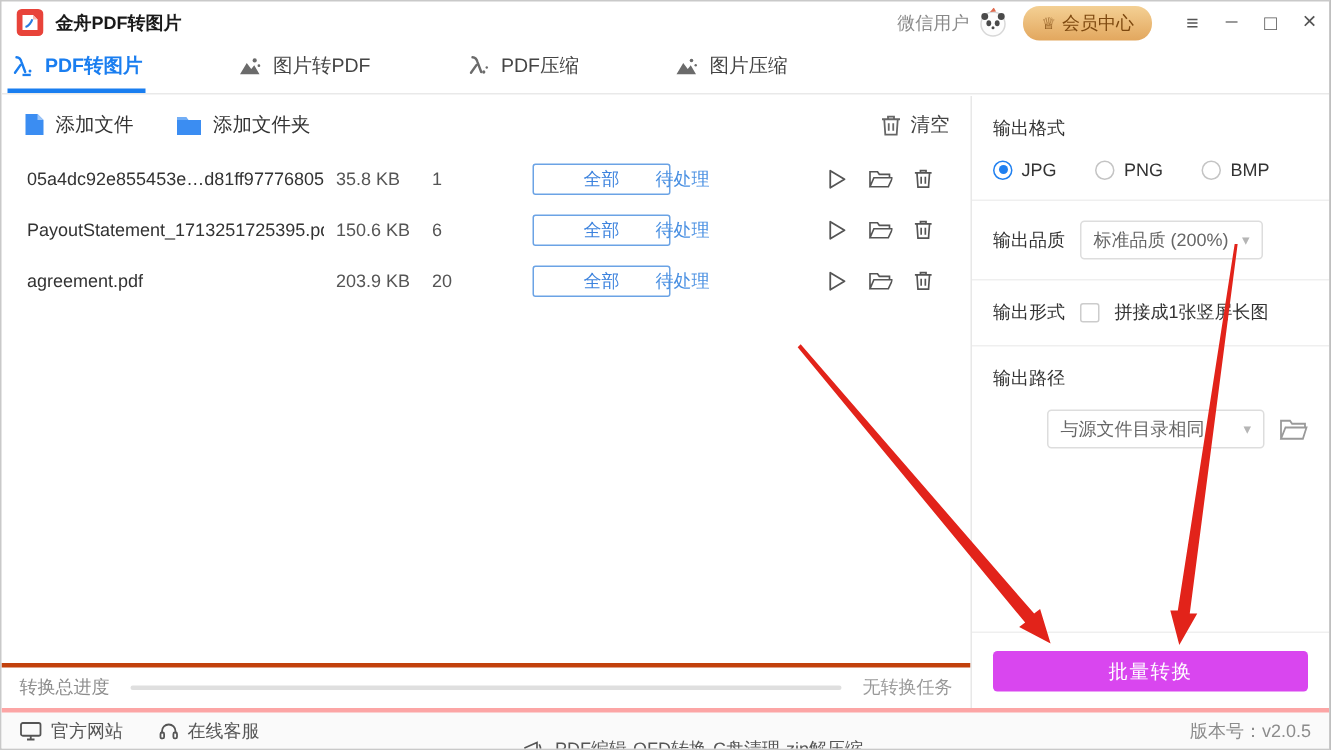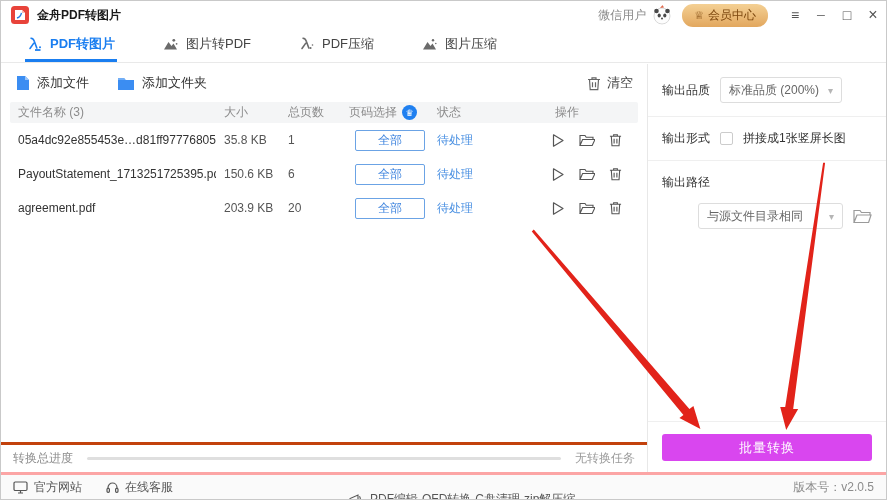--- a/index.html
+++ b/index.html
@@ -9,21 +9,21 @@
   
   .titlebar { height:28px; display:flex; align-items:center; padding:0 0 0 10px; }
   .app-title { font-size:12px; font-weight:bold; color:#1a1a1a; margin-left:8px; }
   .tb-right { margin-left:auto; display:flex; align-items:center; }
   .user-label { font-size:12px; color:#8a8a8a; margin-right:6px; }
   .avatar { width:20px; height:20px; border-radius:50%; overflow:hidden; margin-right:10px; cursor:pointer; }
   .vip-pill { display:flex; align-items:center; gap:4px; background:linear-gradient(180deg,#f4d094,#e2a75e); border-radius:11px; padding:3px 12px; font-size:12px; color:#7d480f; cursor:pointer; margin-right:14px; }
   .winbtn { width:26px; height:28px; display:flex; align-items:center; justify-content:center; font-size:14px; color:#555; cursor:pointer; }
 
   
-  .tabbar { height:34px; display:flex; align-items:stretch; padding-left:24px; gap:44px; border-bottom:1px solid #e9e9e9; }
+  .tabbar { height:34px; display:flex; align-items:stretch; padding-left:4px; gap:60px; border-bottom:1px solid #e9e9e9; }
   .tab { display:flex; align-items:center; gap:8px; font-size:13px; color:#444; border-bottom:3px solid transparent; padding:0 2px; cursor:pointer; }
   .tab.active { color:#1a7ef0; border-bottom-color:#1a7ef0; font-weight:bold; }
   .tab .ticon { display:flex; color:#6b6b6b; }
   .tab.active .ticon { color:#1a7ef0; }
 
   
   .main { position:absolute; top:63px; bottom:27px; left:0; right:0; display:flex; }
   .left { flex:1; min-width:0; position:relative; }
   .right { width:239px; border-left:1px solid #e8e8e8; position:relative; }
 
@@ -36,21 +36,21 @@
   .list { margin:0 9px; }
   .grid { display:grid; grid-template-columns:206px 64px 61px 88px 114px 1fr; align-items:center; }
   .thead { height:21px; background:#f4f5f6; border-radius:2px; font-size:12px; color:#8c8c8c; }
   .thead > div { padding-left:8px; display:flex; align-items:center; gap:5px; }
   .thead .h-ops { padding-left:12px; }
   .crown-badge { width:15px; height:15px; border-radius:50%; background:#2080f0; color:#fff; font-size:9px; display:flex; align-items:center; justify-content:center; }
   .trow { height:34px; font-size:12px; color:#333; }
   .trow > div { padding-left:8px; }
   .fname { white-space:nowrap; overflow:hidden; }
   .cell-num { color:#555; }
-  .all-btn { width:70px; height:21px; border:1px solid #6ba3e5; border-radius:2px; background:#fff; color:#3d83de; font-size:12px; display:flex; align-items:center; justify-content:center; cursor:pointer; margin-left:6px; }
+  .all-btn { width:92px; height:21px; border:1px solid #6ba3e5; border-radius:2px; background:#fff; color:#3d83de; font-size:12px; display:flex; align-items:center; justify-content:center; cursor:pointer; margin-left:6px; }
   .status { color:#4a90e2; }
   .ops { display:flex; gap:14px; align-items:center; }
   .op-icon { display:flex; cursor:pointer; }
 
   
   .progress-row { position:absolute; left:0; right:0; bottom:0; height:30px; border-top:3px solid #c2410c; display:flex; align-items:center; padding:0 12px; }
   .progress-label { font-size:12px; color:#8c8c8c; white-space:nowrap; }
   .progress-track { flex:1; height:3px; background:#dfdfdf; border-radius:2px; margin:0 14px; }
   .progress-status { font-size:12px; color:#9a9a9a; white-space:nowrap; }
 
@@ -192,31 +192,20 @@
           <span style="display:flex">
               <svg width="14" height="15" viewBox="0 0 14 15" fill="none" stroke="#666" stroke-width="1.2">
                 <path d="M1 3.5h12M5 3.5V1.8h4v1.7M2.5 3.5l.7 10.2h7.6l.7-10.2M5.5 6.2v5M8.5 6.2v5"></path>
               </svg>
             </span>
           <span>清空</span>
         </span>
       </div>
 
       <div class="list">
-        <div class="grid thead">
-          <div>文件名称 (3)</div>
-          <div>大小</div>
-          <div>总页数</div>
-          <div>
-            <span>页码选择</span>
-            <span class="crown-badge">♛</span>
-          </div>
-          <div>状态</div>
-          <div class="h-ops">操作</div>
-        </div>
 
         <div class="grid trow">
           <div class="fname">05a4dc92e855453e…d81ff97776805.pdf</div>
           <div class="cell-num">35.8 KB</div>
           <div class="cell-num">1</div>
           <div>
               <span class="all-btn">全部</span>
             </div>
           <div class="status">待处理</div>
           <div class="ops">
@@ -294,20 +283,37 @@
       </div>
 
       <div class="progress-row">
         <span class="progress-label">转换总进度</span>
         <span class="progress-track"></span>
         <span class="progress-status">无转换任务</span>
       </div>
     </div>
 
     <div class="right">
+      <div class="sec">
+        <div class="sec-label">输出格式</div>
+        <div class="radio-row">
+          <span class="radio-item">
+            <span class="radio sel"></span>
+            <span>JPG</span>
+          </span>
+          <span class="radio-item">
+            <span class="radio"></span>
+            <span>PNG</span>
+          </span>
+          <span class="radio-item">
+            <span class="radio"></span>
+            <span>BMP</span>
+          </span>
+        </div>
+      </div>
 
       <div class="sec inline-row">
         <span class="sec-label">输出品质</span>
         <span class="select q-select">
           <span>标准品质 (200%)</span>
           <span class="chev">▾</span>
         </span>
       </div>
 
       <div class="sec inline-row">

